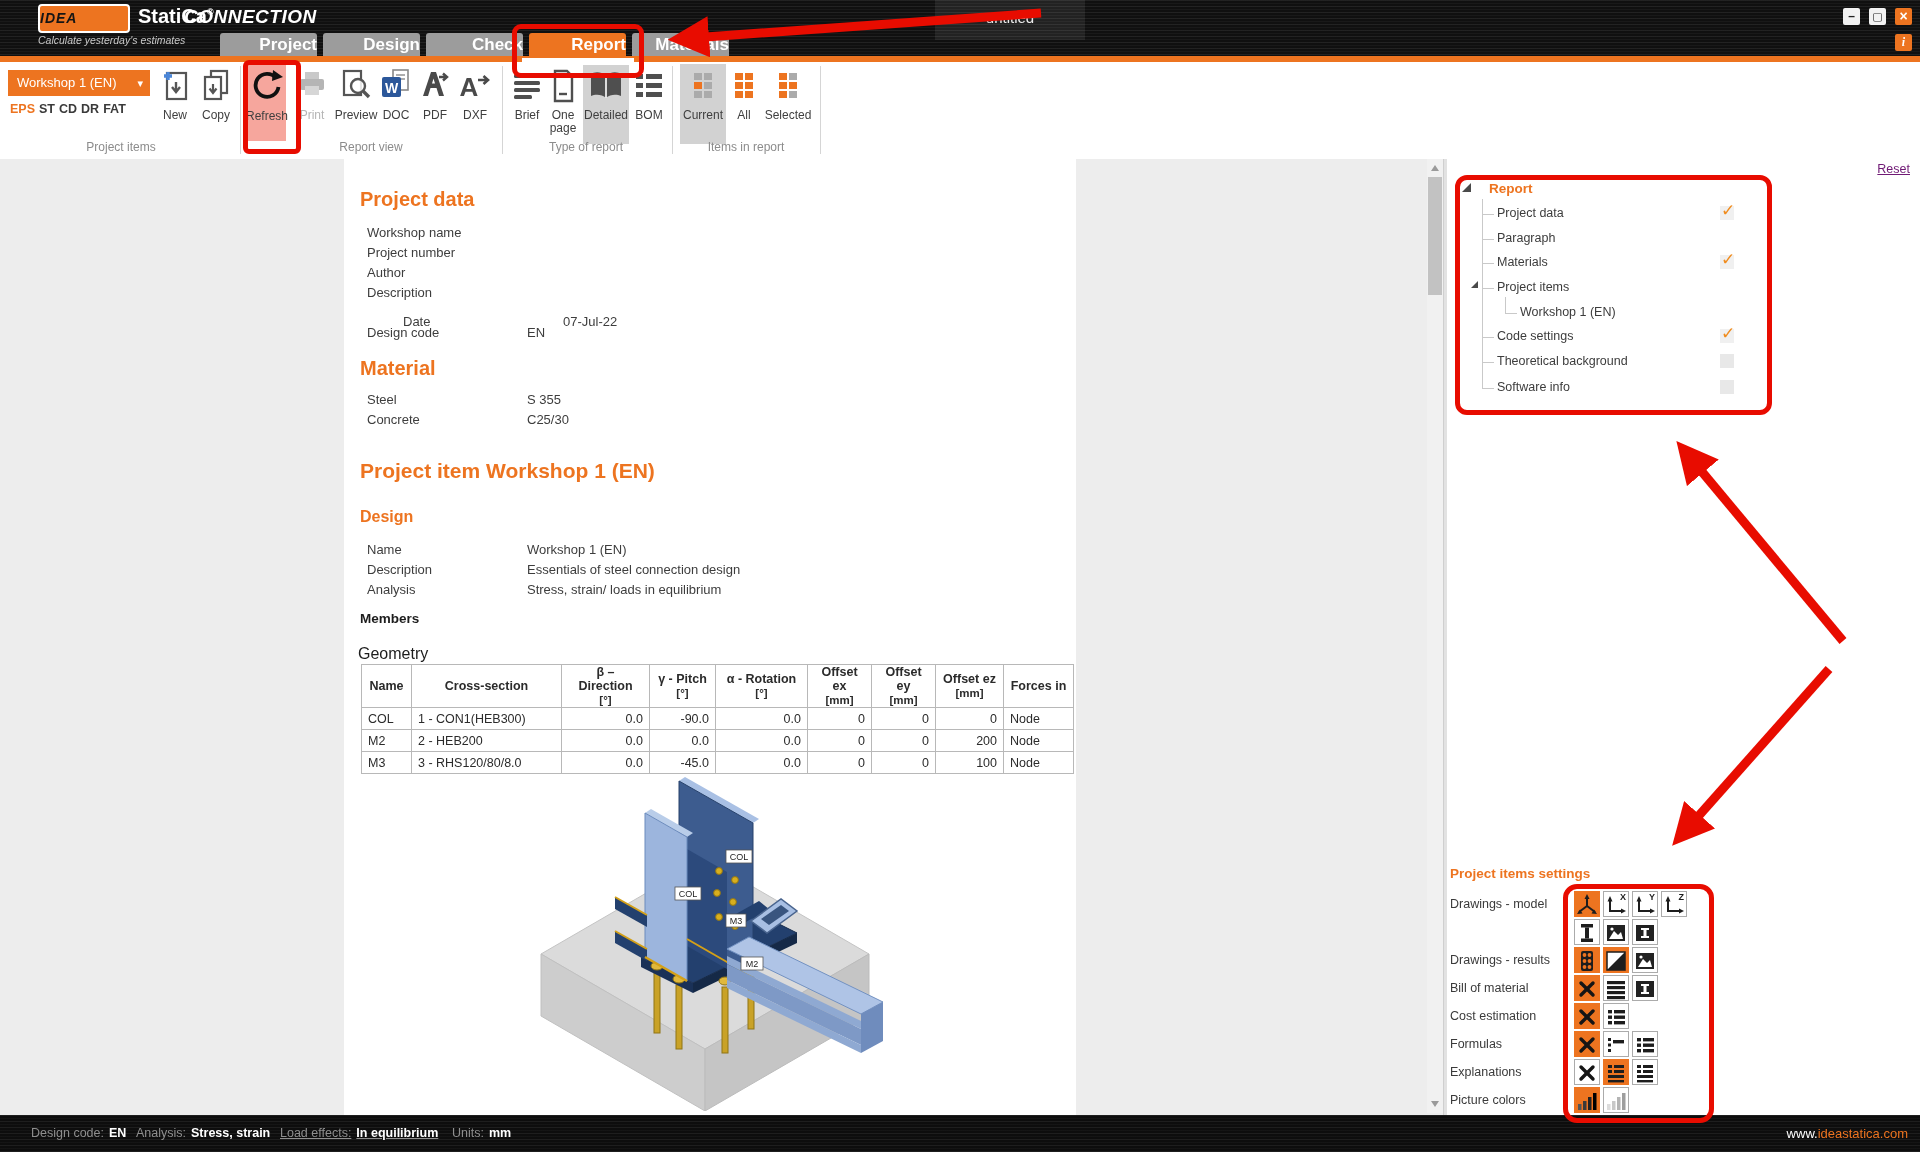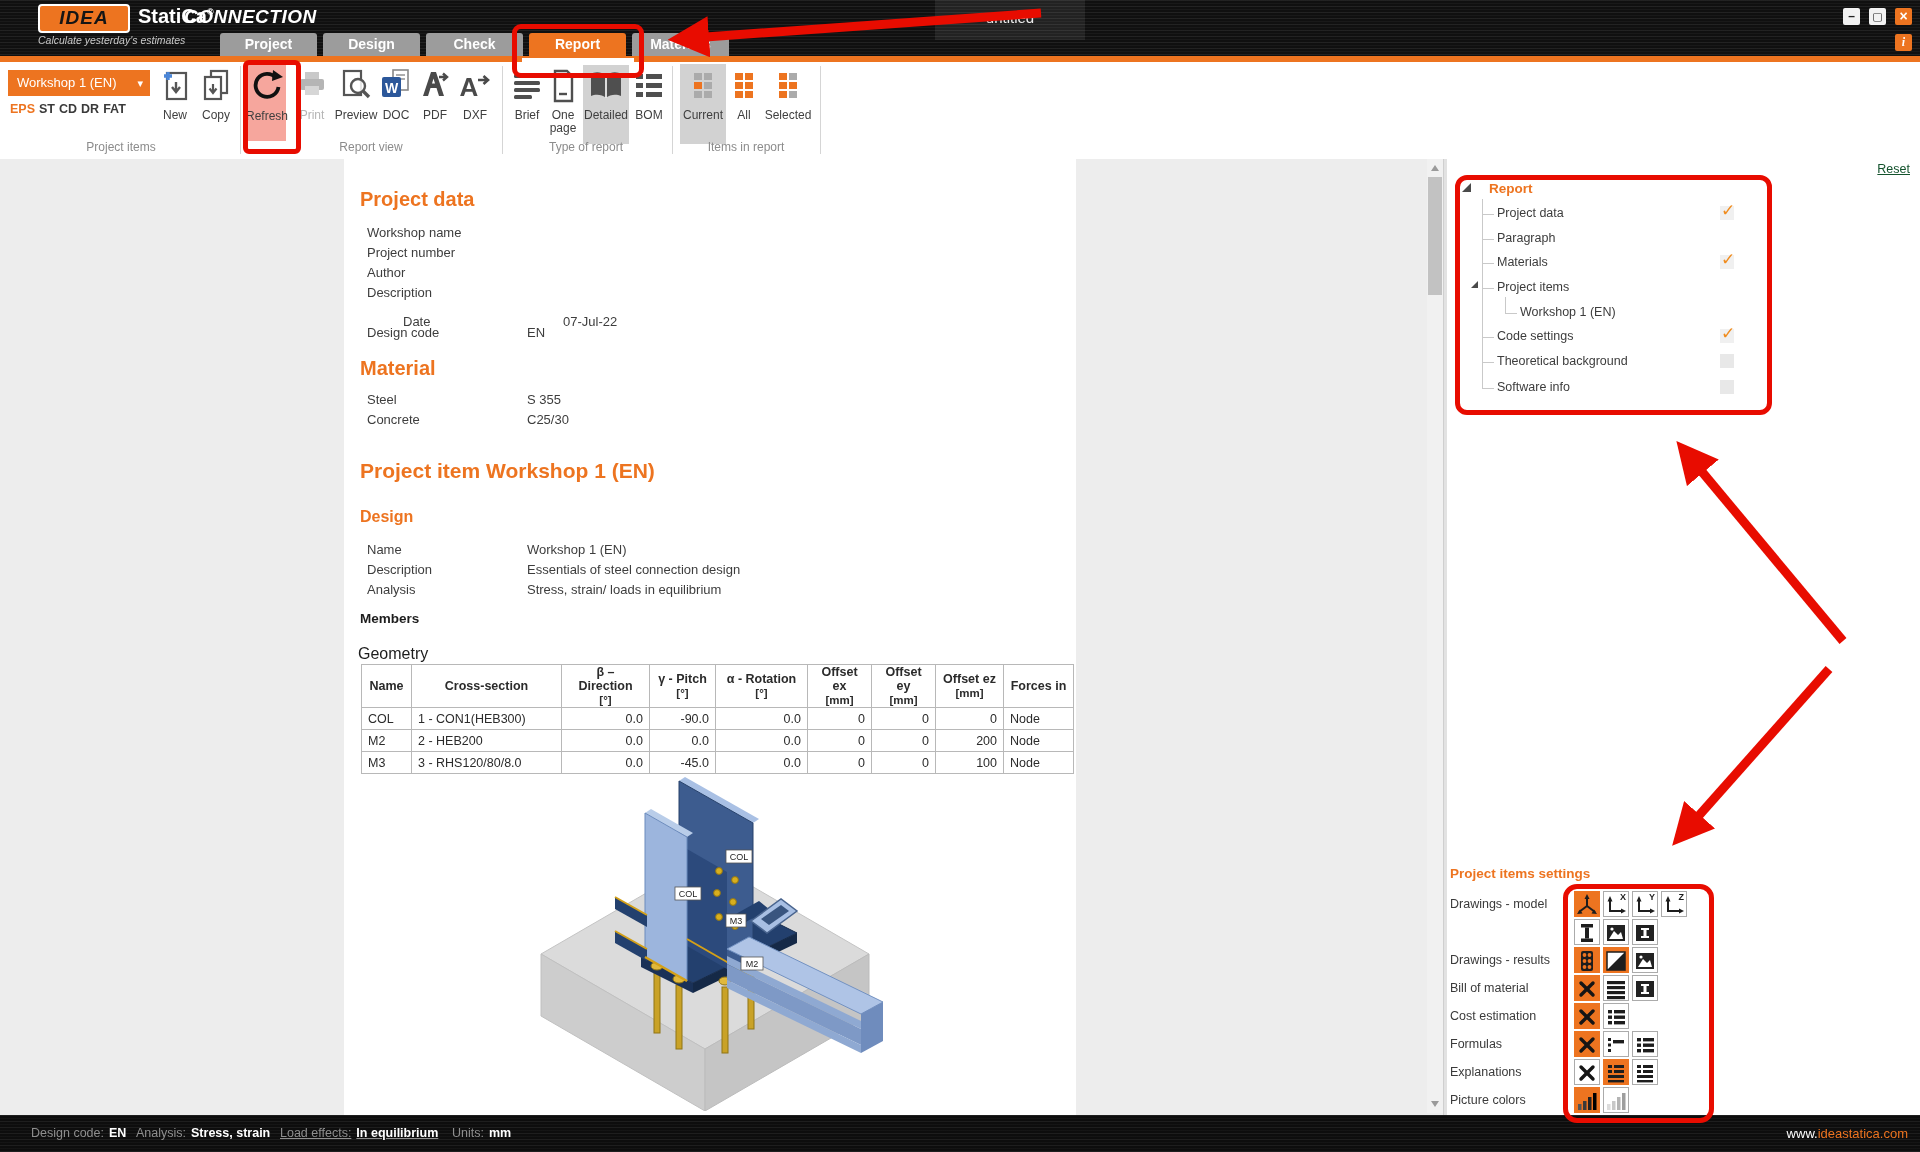--- a/index.html
+++ b/index.html
@@ -3,34 +3,34 @@
 <meta charset="utf-8">
 <style>
   html,body{margin:0;padding:0;background:#000;}
   body{width:1920px;height:1152px;overflow:hidden;font-family:"Liberation Sans","DejaVu Sans",sans-serif;-webkit-font-smoothing:antialiased;}
   #app{position:relative;width:1920px;height:1152px;background:#fff;overflow:hidden;}
 
   
   .titlebar{position:absolute;left:0;top:0;width:1920px;height:56px;background:#101010;
     background-image:repeating-linear-gradient(180deg,rgba(255,255,255,.08) 0 1px,rgba(0,0,0,0) 1px 3px,rgba(255,255,255,.04) 3px 4px,rgba(0,0,0,0) 4px 6px);}
   .logo-badge{position:absolute;left:38px;top:4px;width:88px;height:25px;background:#ED7420;border:2px solid #fff;border-radius:4px;
-    color:#151515;font-style:italic;font-weight:bold;font-size:19px;text-align:center;line-height:24px;letter-spacing:1px;}
+    color:#151515;font-style:italic;font-weight:bold;font-size:14px;line-height:24px;letter-spacing:1px;}
   .logo-statica{position:absolute;left:138px;top:5px;color:#fff;font-weight:bold;font-size:20px;}
   .logo-reg{font-size:9px;vertical-align:super;}
   .tagline{position:absolute;left:38px;top:34px;color:#c9c9c9;font-style:italic;font-size:10.5px;}
   .module{position:absolute;left:184px;top:6px;color:#fff;font-style:italic;font-weight:900;font-size:19px;letter-spacing:.5px;}
   .title-patch{position:absolute;left:935px;top:0;width:150px;height:40px;background:rgba(255,255,255,.08);}
   .win-title{position:absolute;left:935px;top:9px;width:150px;text-align:center;color:#eee;font-size:15px;}
   .winbtn{position:absolute;top:8px;width:17px;height:17px;border-radius:2px;text-align:center;line-height:16px;font-size:12px;font-weight:bold;cursor:pointer;}
   .winbtn.light{background:#f2f2f2;color:#222;}
   .winbtn.orange{background:#ED7420;color:#fff;}
 
   
-  .tab{position:absolute;top:33px;height:23px;width:97px;background:#9C9C9C;color:#fff;font-weight:bold;font-size:14px;
-    text-align:center;line-height:23px;border-radius:3px 3px 0 0;cursor:pointer;}
+  .tab{position:absolute;top:33px;height:23px;width:97px;background:#9C9C9C;color:#fff;font-weight:bold;font-size:17px;
+    text-align:right;line-height:23px;border-radius:3px 3px 0 0;cursor:pointer;}
   .tab.active{background:#ED7420;}
   .orangebar{position:absolute;left:0;top:56px;width:1920px;height:6px;background:#ED7420;}
 
   
   .ribbon{position:absolute;left:0;top:62px;width:1920px;height:97px;background:#fff;border-bottom:1px solid #DCDCDC;}
   .rsep{position:absolute;top:4px;width:1px;height:88px;background:#D5D5D5;}
   .rgrouplbl{position:absolute;top:78px;font-size:12px;color:#8C8C8C;text-align:center;}
   .ws-select{position:absolute;left:8px;top:8px;width:142px;height:26px;background:#ED7420;color:#fff;font-size:13px;
     line-height:26px;padding-left:9px;box-sizing:border-box;cursor:pointer;}
   .ws-caret{position:absolute;right:7px;top:0;font-size:11px;}
@@ -64,21 +64,21 @@
   
   .vscroll{position:absolute;left:1427px;top:159px;width:16px;height:954px;background:#F1F1F1;}
   .vscroll .arr{position:absolute;left:4px;width:0;height:0;border-left:4px solid transparent;border-right:4px solid transparent;}
   .vscroll .up{top:6px;border-bottom:6px solid #9a9a9a;}
   .vscroll .dn{bottom:6px;border-top:6px solid #9a9a9a;}
   .vscroll .thumb{position:absolute;left:1px;top:18px;width:14px;height:118px;background:#C2C2C2;}
   .splitter{position:absolute;left:1443px;top:159px;width:4px;height:956px;background:#E2E2E2;border-left:1px solid #CFCFCF;}
 
   
   .sidepanel{position:absolute;left:1447px;top:159px;width:473px;height:956px;background:#fff;}
-  .reset{position:absolute;right:10px;top:3px;color:#14532d;font-size:12.5px;text-decoration:underline;cursor:pointer;}
+  .reset{position:absolute;right:10px;top:3px;color:#701a75;font-size:12.5px;text-decoration:underline;cursor:pointer;}
   .tri-se{position:absolute;width:0;height:0;border-left:9px solid transparent;border-bottom:9px solid #4a4a4a;}
   .tree-root{position:absolute;left:42px;top:22px;color:#ED7420;font-weight:bold;font-size:13.5px;cursor:pointer;}
   .titem{position:absolute;left:50px;font-size:12.5px;color:#3C3C3C;cursor:pointer;white-space:nowrap;}
   .titem.child{left:73px;}
   .tline{position:absolute;background:#C9C9C9;}
   .cbox{position:absolute;left:273px;width:14px;height:14px;background:#E8E8E8;}
   .cbox.checked{background:#F0F0F0;}
   .cbox.checked .ck{position:absolute;left:1px;top:-6px;color:#F08C1E;font-size:17px;font-weight:bold;}
   .set-title{position:absolute;left:3px;color:#ED7420;font-weight:bold;font-size:13.5px;}
   .set-lbl{position:absolute;left:3px;font-size:12.5px;color:#3A3A3A;white-space:nowrap;}

